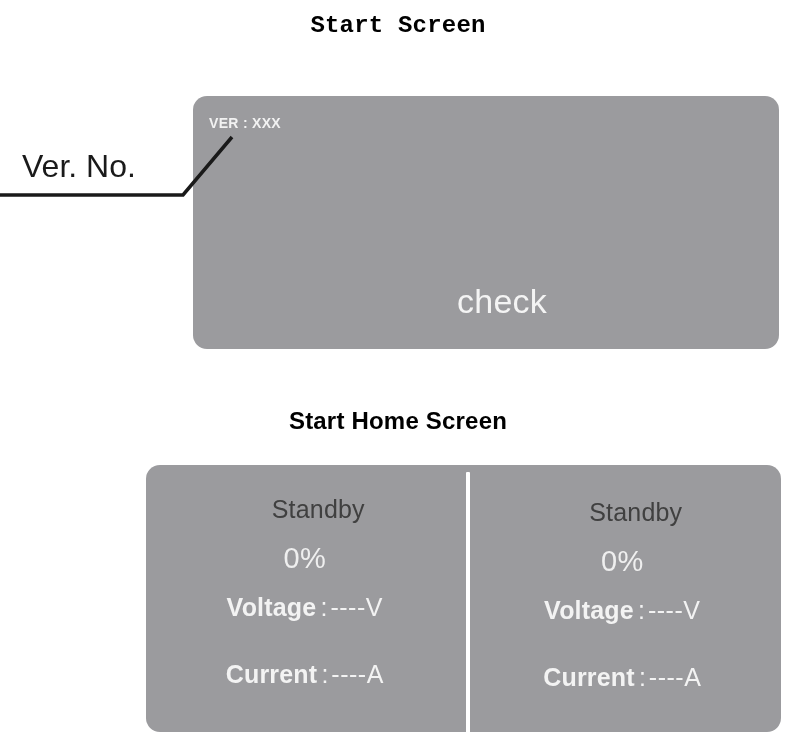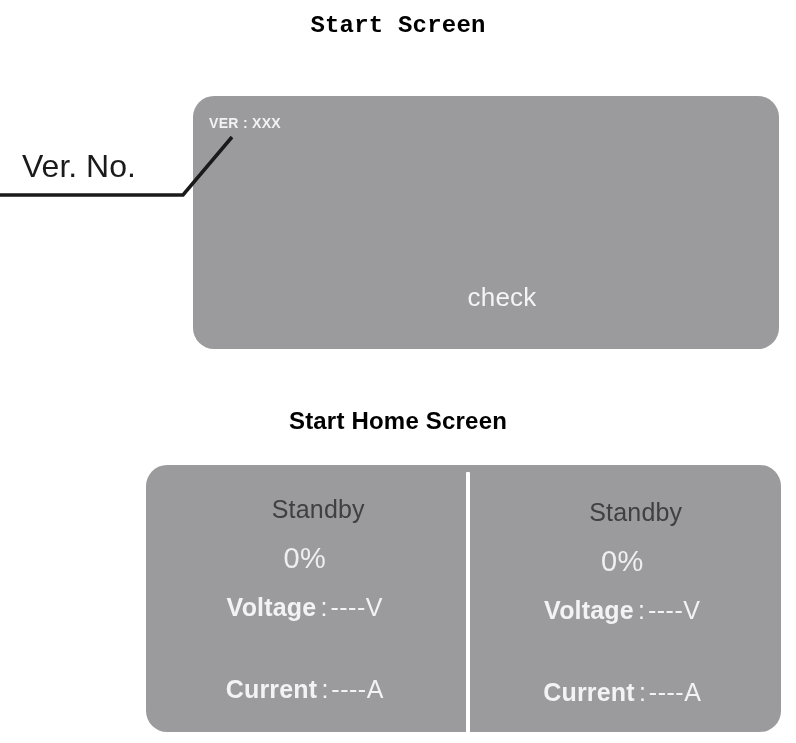--- a/index.html
+++ b/index.html
@@ -32,21 +32,21 @@
   }
   #heading-home {
     top: 407px;
     font-size: 24px;
   }
 
   
   .lcd-panel {
     position: absolute;
     background: #9b9b9e;
-    border-radius: 21px;
+    border-radius: 14px;
   }
   #start-screen-panel {
     left: 193px;
     top: 96px;
     width: 586px;
     height: 253px;
   }
   #home-screen-panel {
     left: 146px;
     top: 465px;
@@ -75,21 +75,21 @@
     justify-content: center;
     white-space: nowrap;
   }
   #charger-title {
     font-size: 25px;
     font-weight: bold;
     color: #f4f4f4;
     letter-spacing: 0.2px;
   }
   #check-word {
-    font-size: 26px;
+    font-size: 34px;
     font-weight: normal;
     color: #f4f4f4;
     margin-left: 32px;
     letter-spacing: 0.2px;
   }
 
   
   #callout-layer {
     position: absolute;
     left: 0;
@@ -144,21 +144,21 @@
     margin-top: 18px;
     letter-spacing: 0.2px;
   }
   .metric-row {
     font-size: 25px;
     color: #f3f3f3;
     white-space: nowrap;
   }
   #col-left  .metric-voltage { margin-top: 18px; }
   #col-right .metric-voltage { margin-top: 18px; }
-  .metric-current { margin-top: 53px; }
+  .metric-current { margin-top: 38px; }
   .metric-label {
     font-weight: bold;
     letter-spacing: 0.2px;
   }
   .metric-sep {
     font-weight: normal;
     margin: 0 3px 0 4px;
   }
   .metric-value {
     font-weight: normal;

